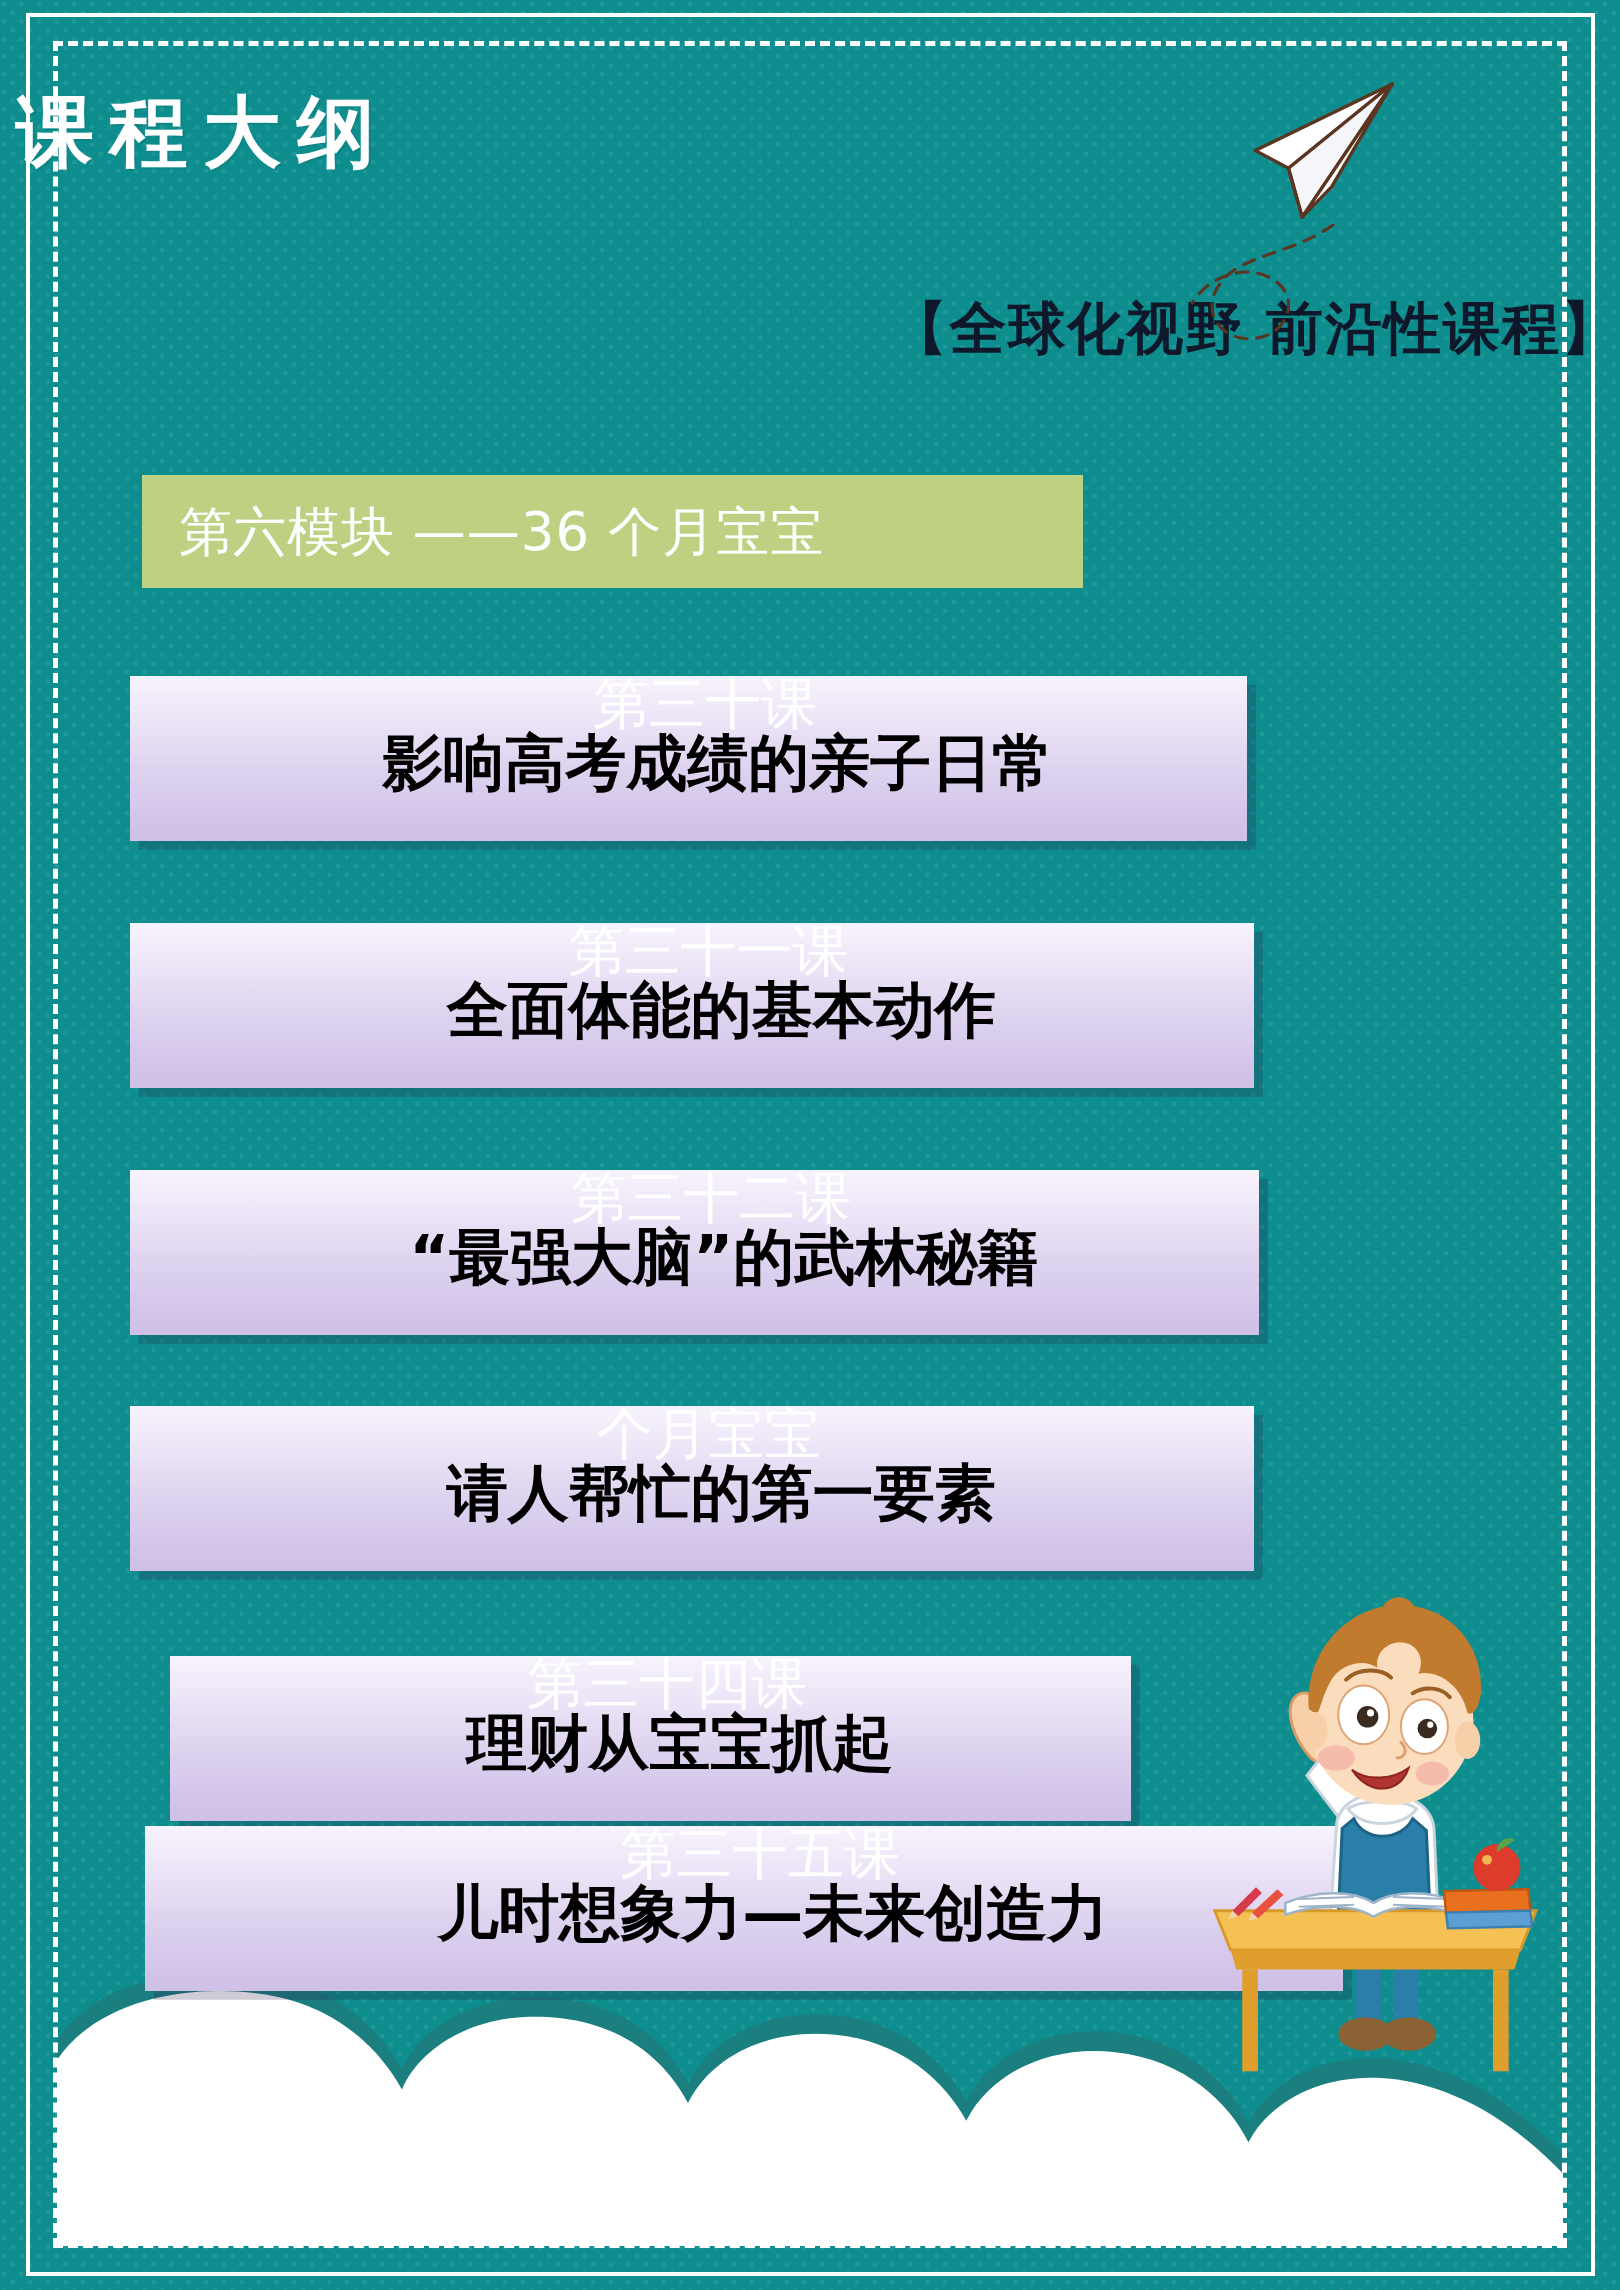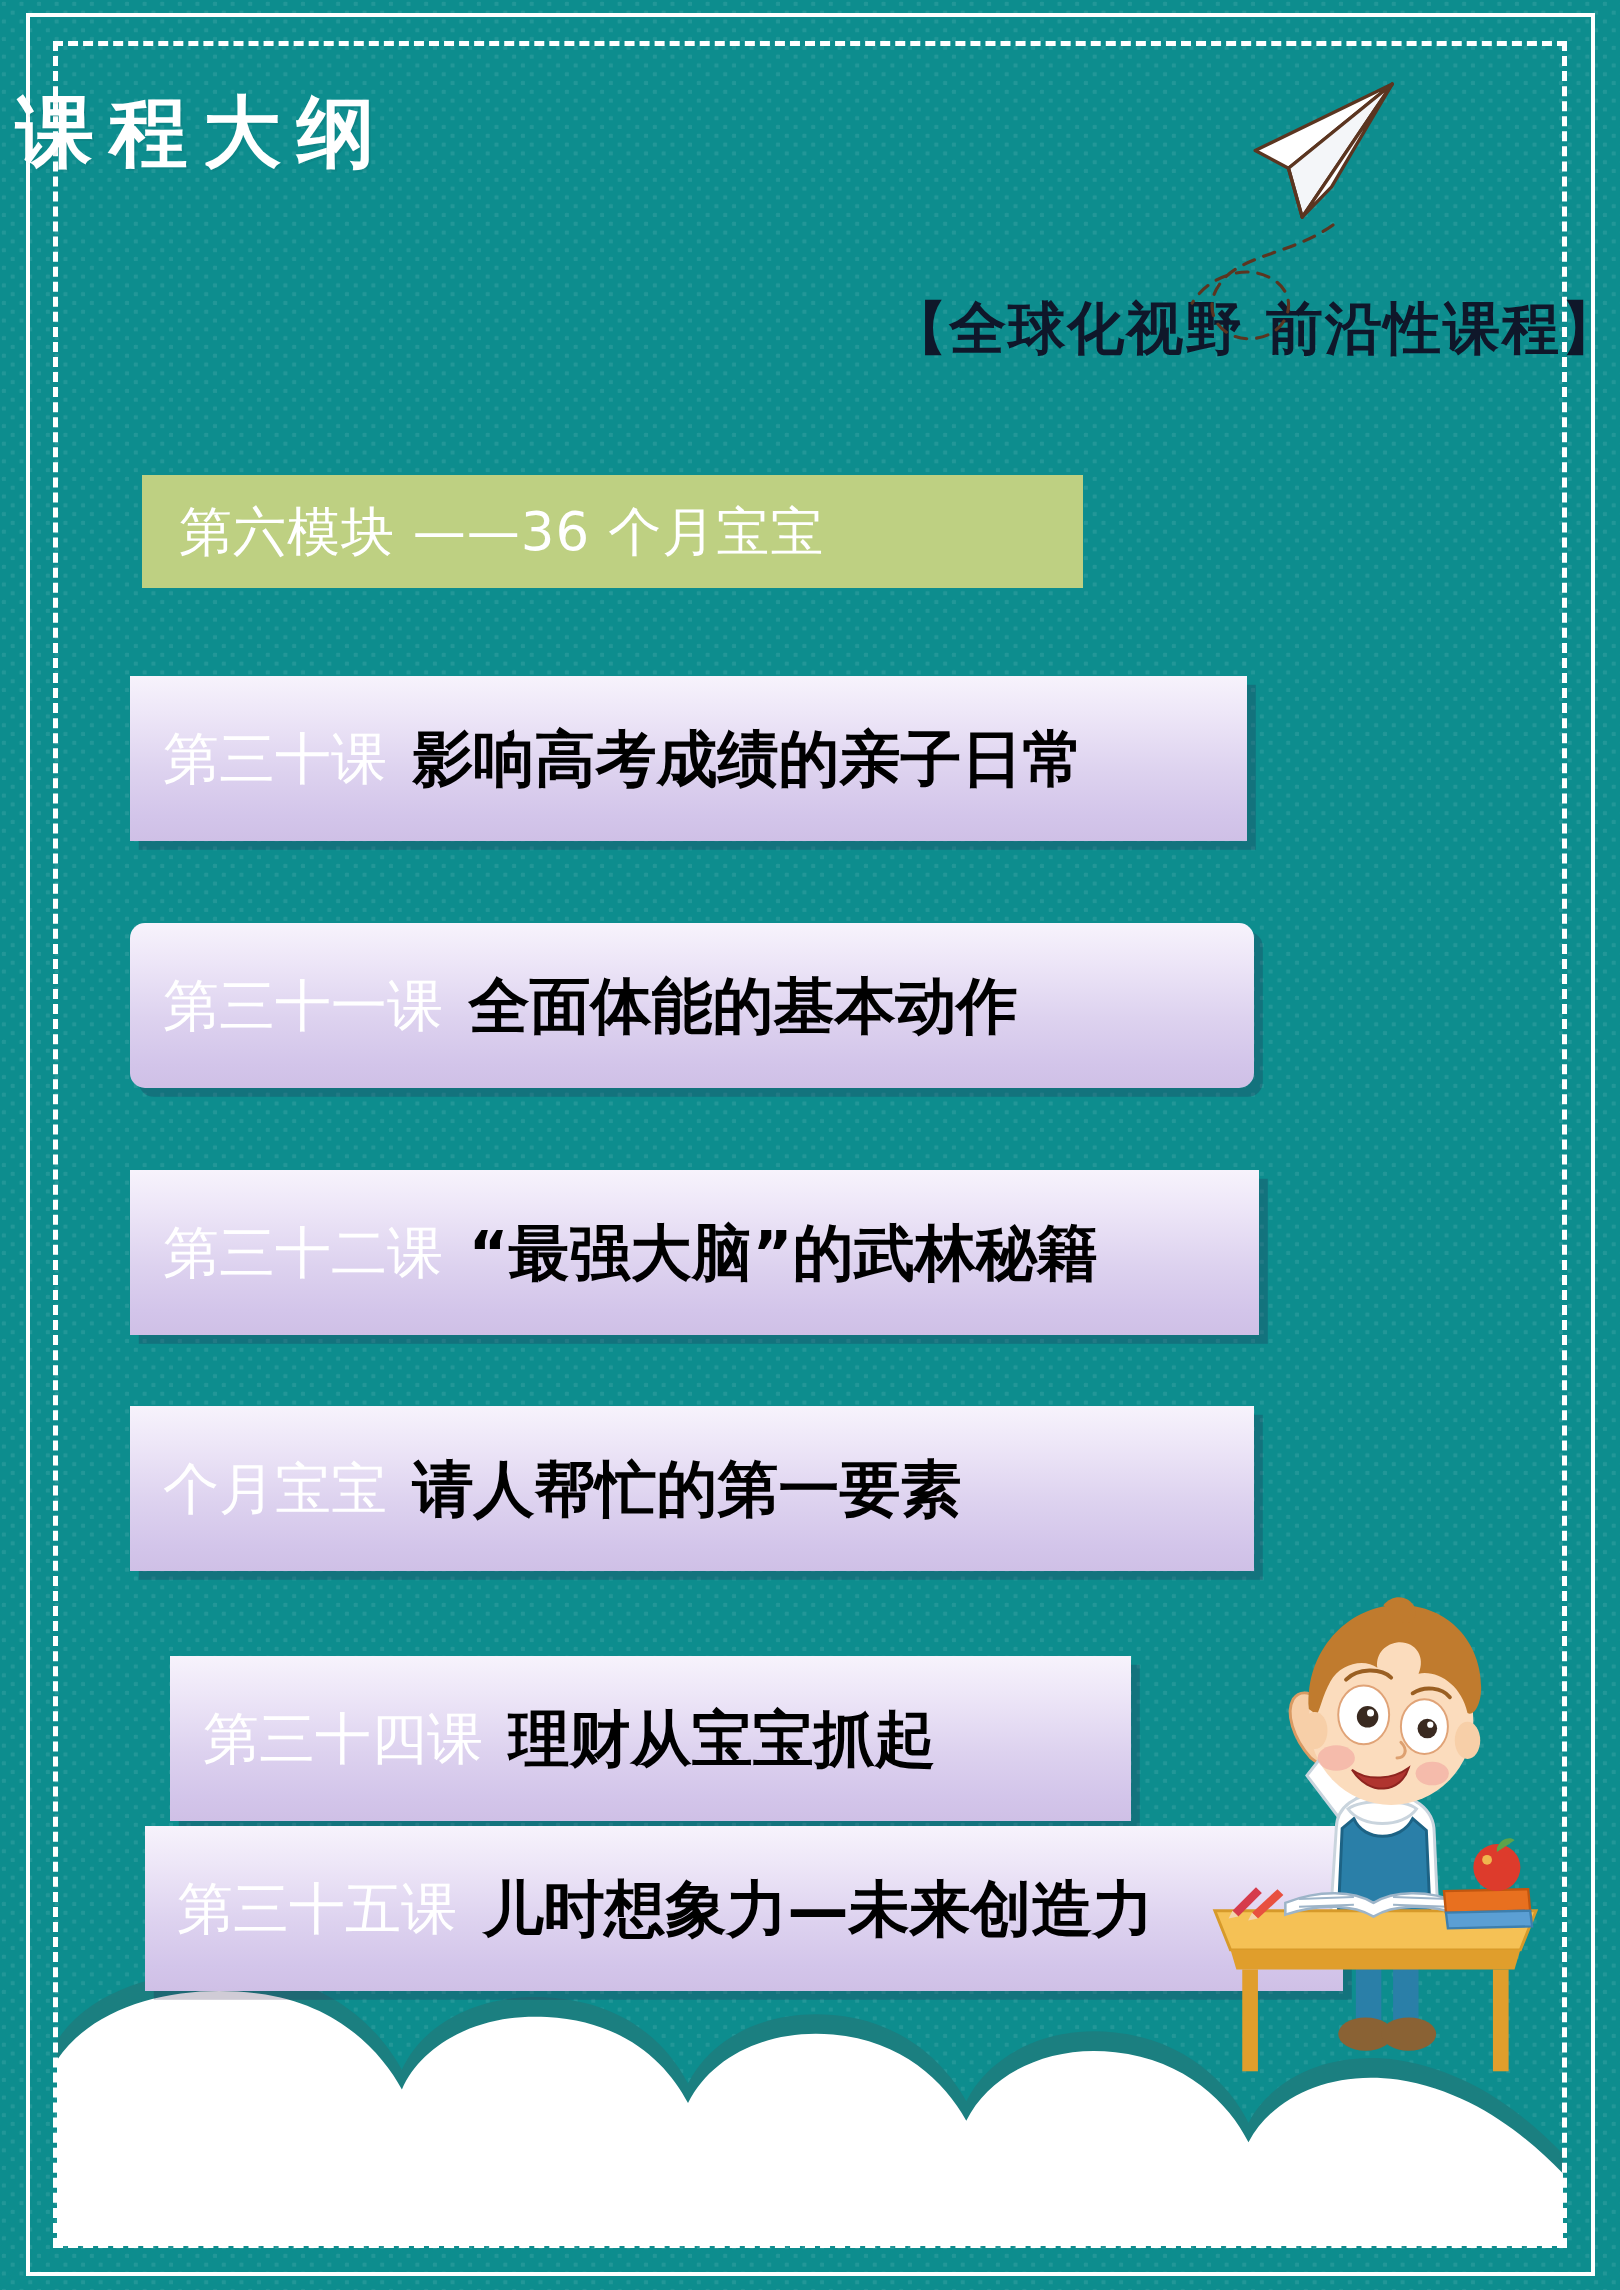--- a/index.html
+++ b/index.html
@@ -126,20 +126,21 @@
     background:linear-gradient(to bottom,
         #f7f3fc 0%,
         #eee7f8 22%,
         #ddd2ef 58%,
         #d3c5ea 85%,
         #cfc0e6 100%);
     box-shadow:8.8px 8.8px 0 rgba(40,25,70,.22);
     display:flex; align-items:center;
     padding-left:33px;
     white-space:nowrap;
+    flex-direction:column;
   }
   .lesson .num{
     color:#ffffff;
     font-size:56px;
     font-weight:400;
     letter-spacing:0px;
     line-height:1;
     flex:0 0 auto;
     font-family:"DejaVu Sans", sans-serif;
   }
@@ -149,21 +150,21 @@
     font-weight:bold;
     letter-spacing:0px;
     line-height:1;
     margin-left:25.5px;
     flex:0 0 auto;
     font-family:"DejaVu Sans", sans-serif;
   }
 
   
   .lesson.r0{ left:130px; top:0px;    width:1117px; }
-  .lesson.r1{ left:130px; top:247px;  width:1124px;border-radius:15px; }
+  .lesson.r1{ left:130px; top:247px;  width:1124px; }
   .lesson.r2{ left:130px; top:494px;  width:1129px; }
   .lesson.r3{ left:130px; top:730px;  width:1124px; }
   .lesson.r4{ left:130px; top:980px;  width:961px;margin-left:40px; }
   .lesson.r5{ left:145px; top:1150px; width:1198px;padding-left:32px; }
 
   
   #boy{
     position:absolute;
     left:1191px; top:1566px;
     width:363px; height:519px;

